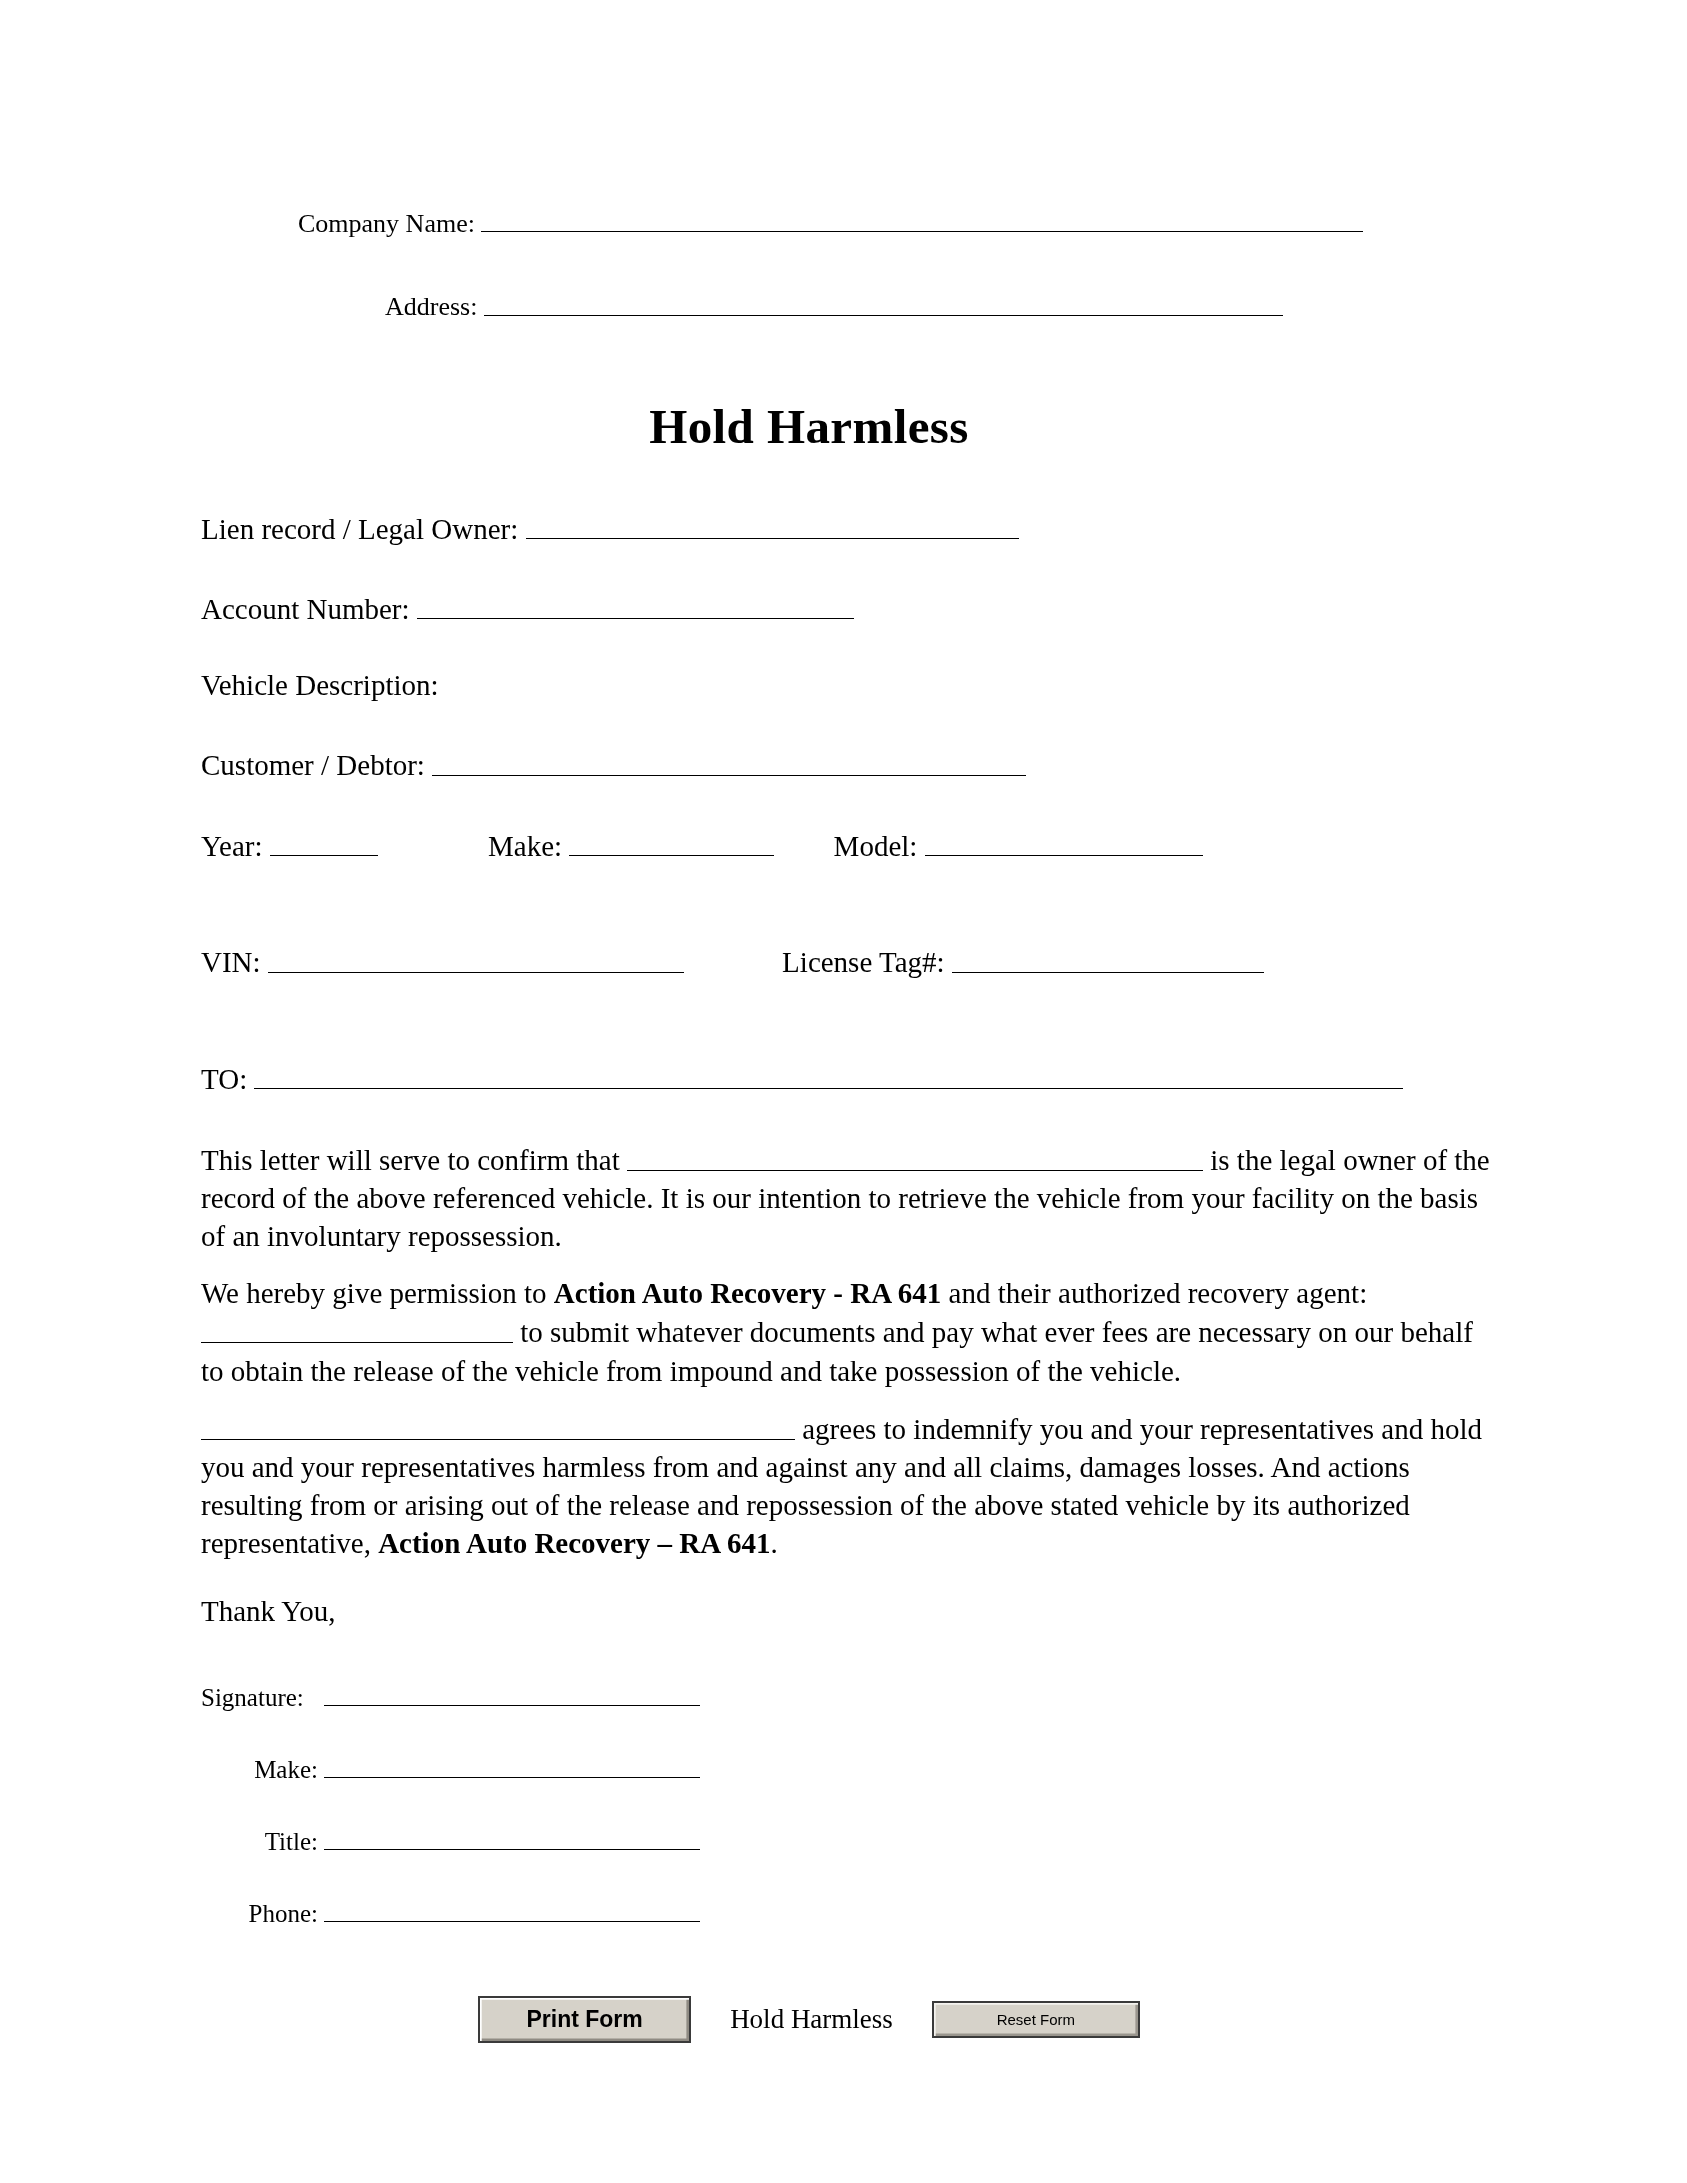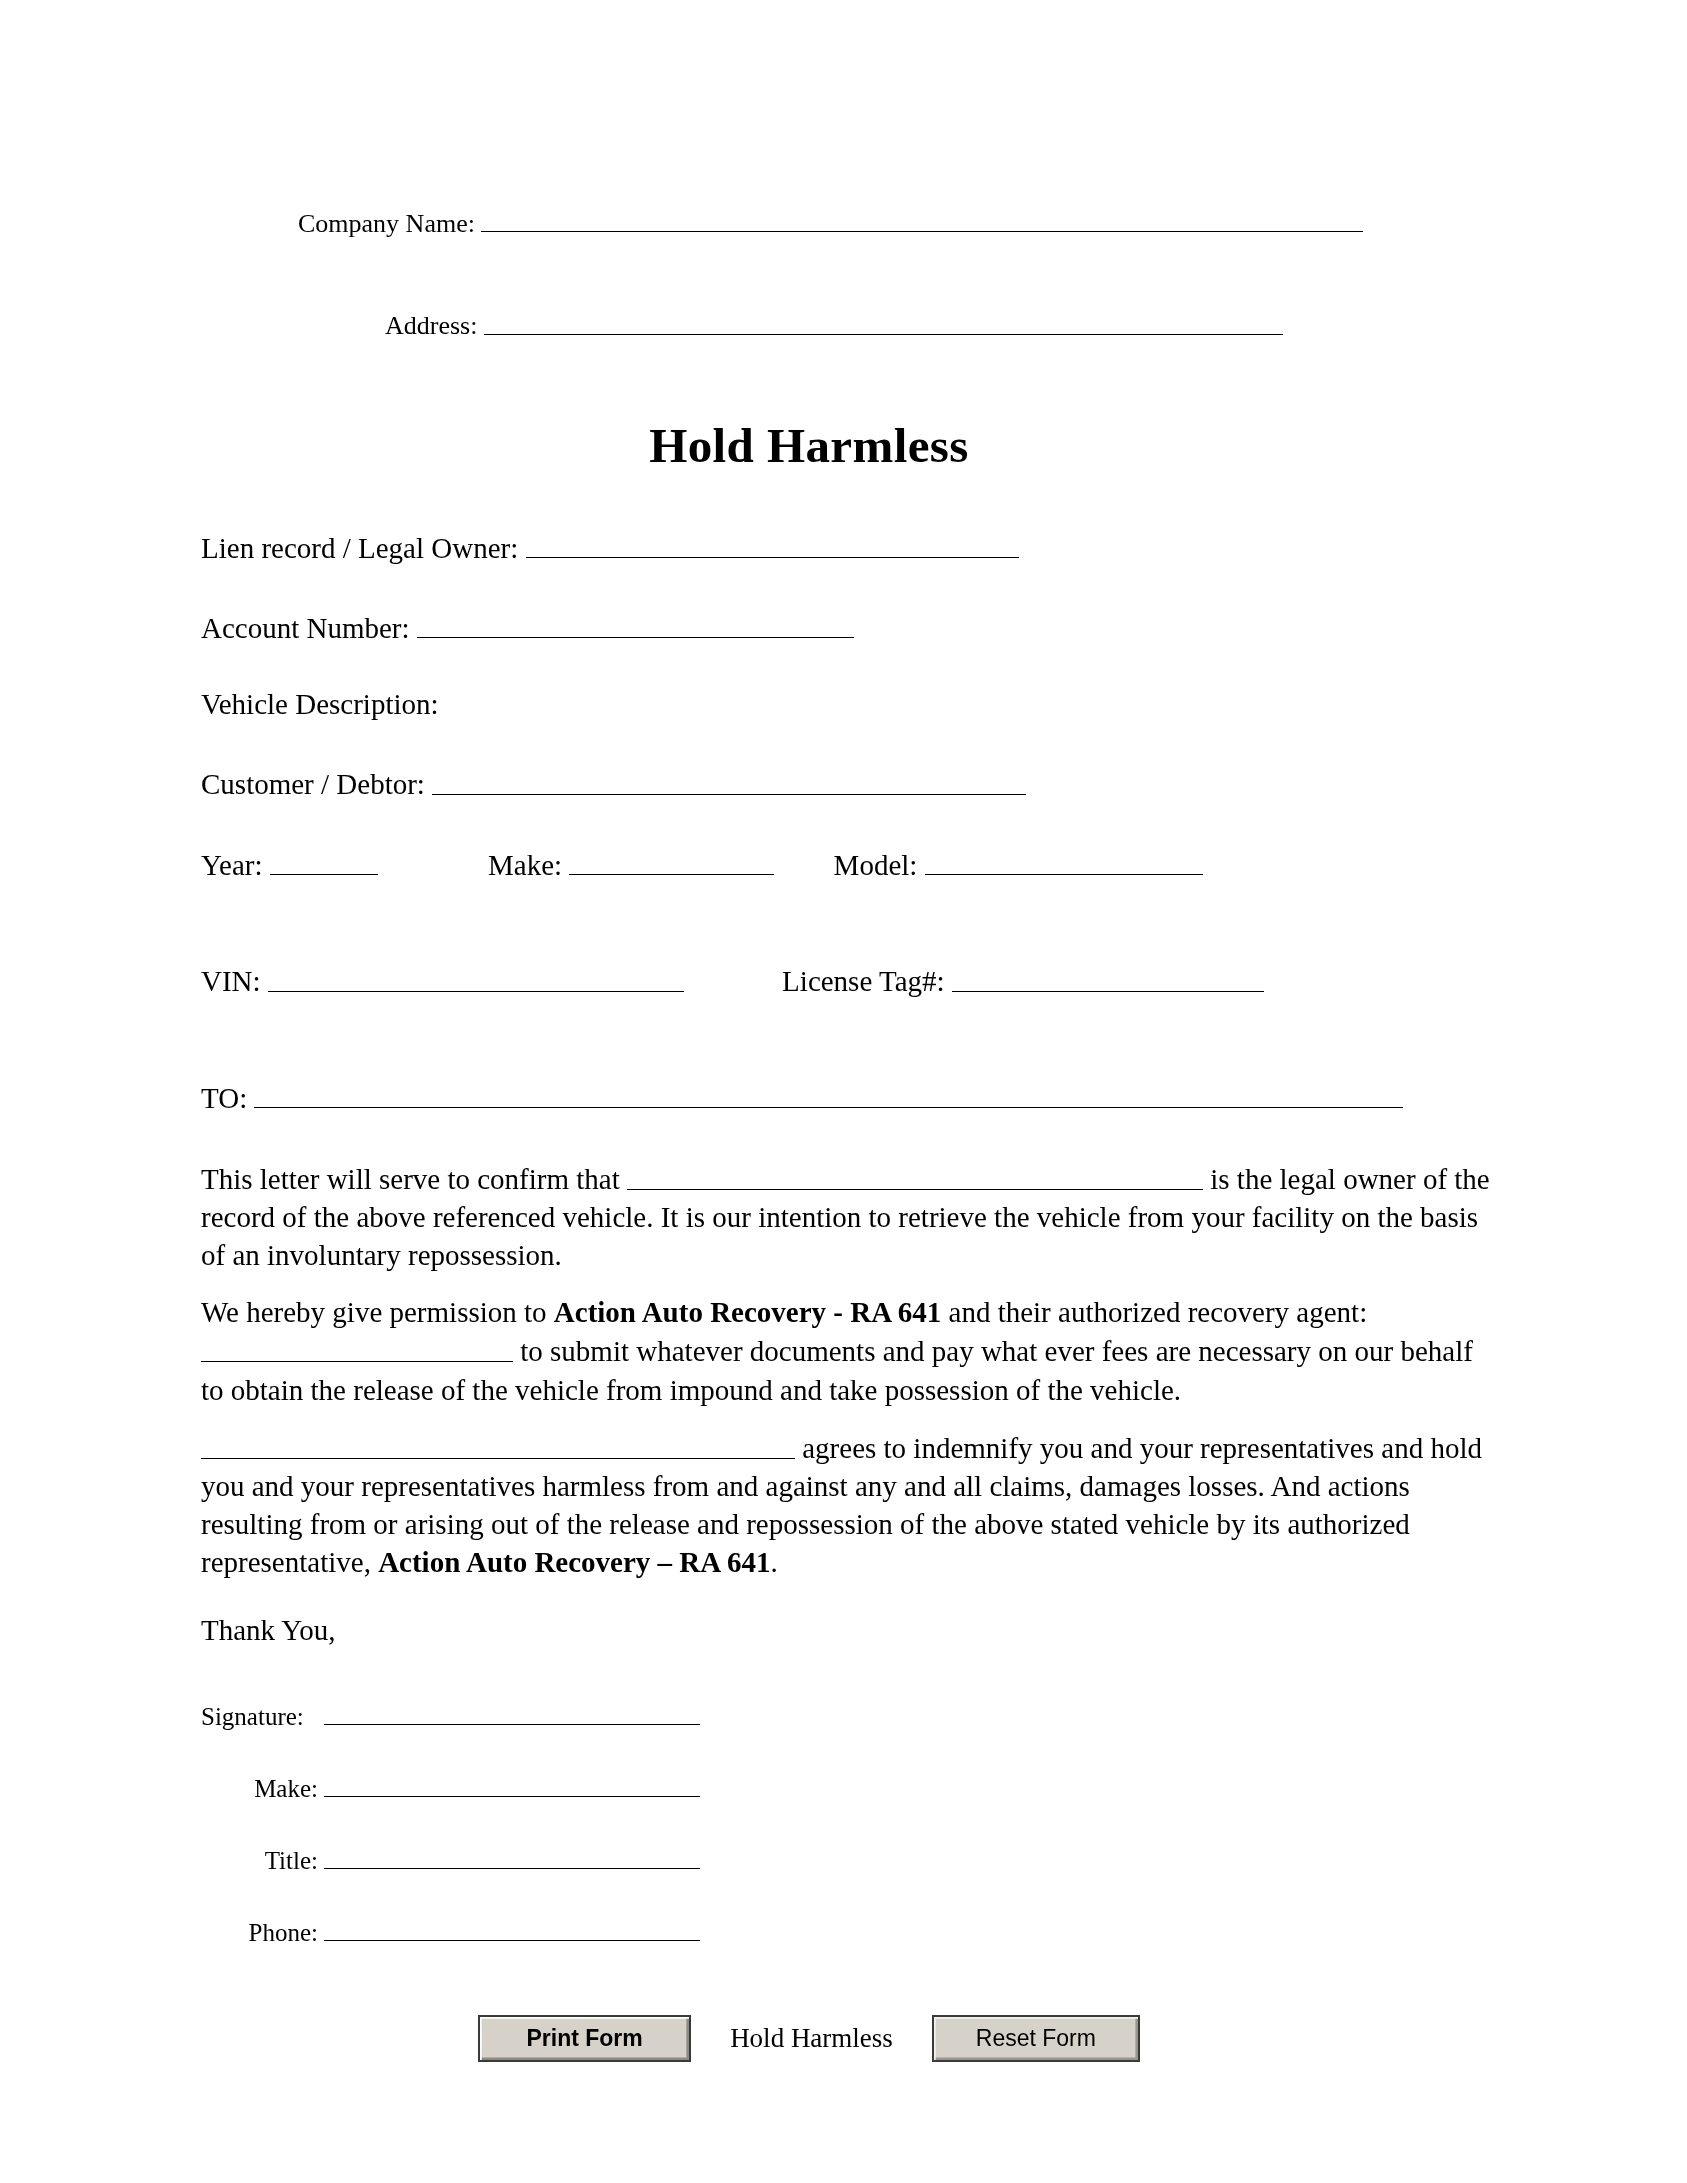--- a/index.html
+++ b/index.html
@@ -15,21 +15,21 @@
     padding: 205px 192px 0 201px;
   }
   .line {
     display: inline-block;
     height: 1.05em;
     border-bottom: 1.7px solid #000000;
     vertical-align: baseline;
   }
   
   .hdr-row1 { margin-left: 97px; font-size: 26px; }
-  .hdr-row2 { margin-left: 184px; margin-top: 68px; font-size: 26px; }
+  .hdr-row2 { margin-left: 184px; margin-top: 49px; font-size: 26px; }
   
   .doc-title {
     margin-top: 75px;
     text-align: center;
     font-size: 49px;
     font-weight: bold;
     letter-spacing: 0.4px;
   }
   
   .frow { margin-top: 43px; white-space: nowrap; }
@@ -58,21 +58,21 @@
   .btn {
     font-family: "Liberation Sans", "DejaVu Sans", sans-serif;
     background: #d6d2c9;
     border: 2.6px solid #3a3a3a;
     box-shadow: inset 1.7px 1.7px 0 #ffffff, inset -2.6px -2.6px 0 #8f8b83;
     padding: 7.9px 26px;
     cursor: pointer;
     color: #000000;
   }
   .btn-print { font-size: 23px; font-weight: bold; min-width: 213px; }
-  .btn-reset { font-size: 23px; min-width: 208px; box-shadow: inset 1.7px 1.7px 0 #f4f2ee, inset -2.6px -2.6px 0 #9a968e; }
+  .btn-reset { font-size: 15px; min-width: 208px; box-shadow: inset 1.7px 1.7px 0 #f4f2ee, inset -2.6px -2.6px 0 #9a968e; }
 </style>
 </head>
 <body>
 
 <div class="page">
 
   <div class="hdr-row1">
     <span>Company Name:</span>
     <span class="line" style="width:882px"></span>
   </div>

